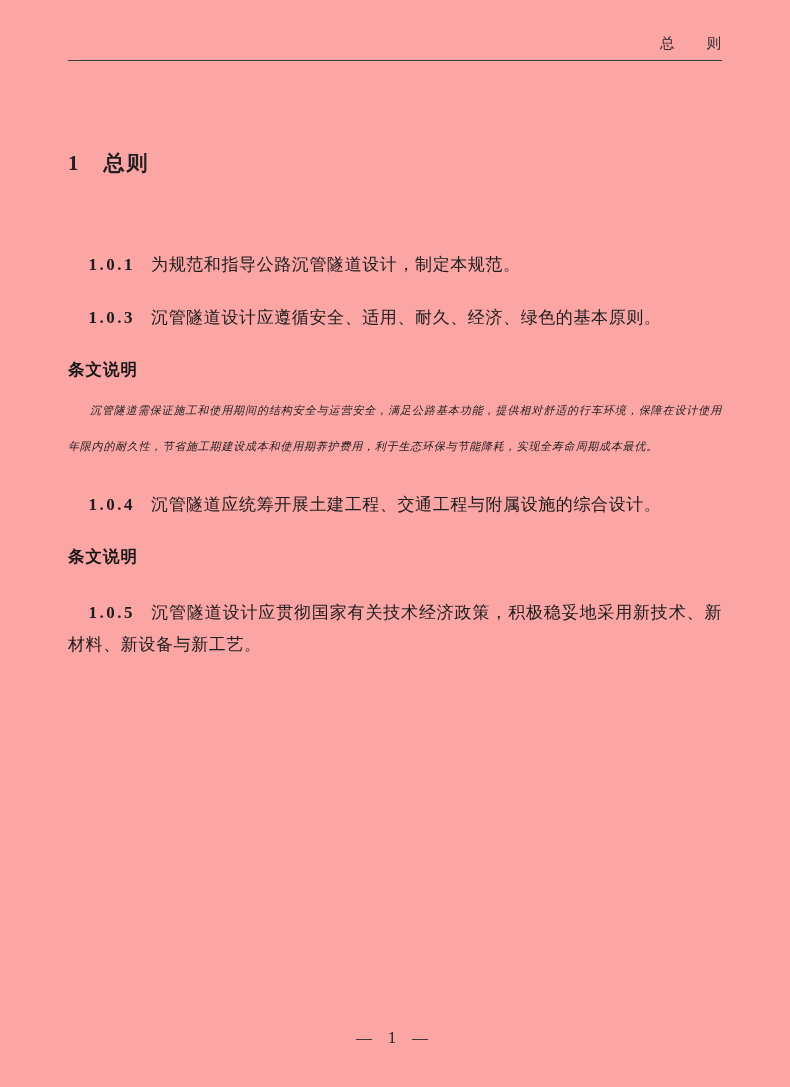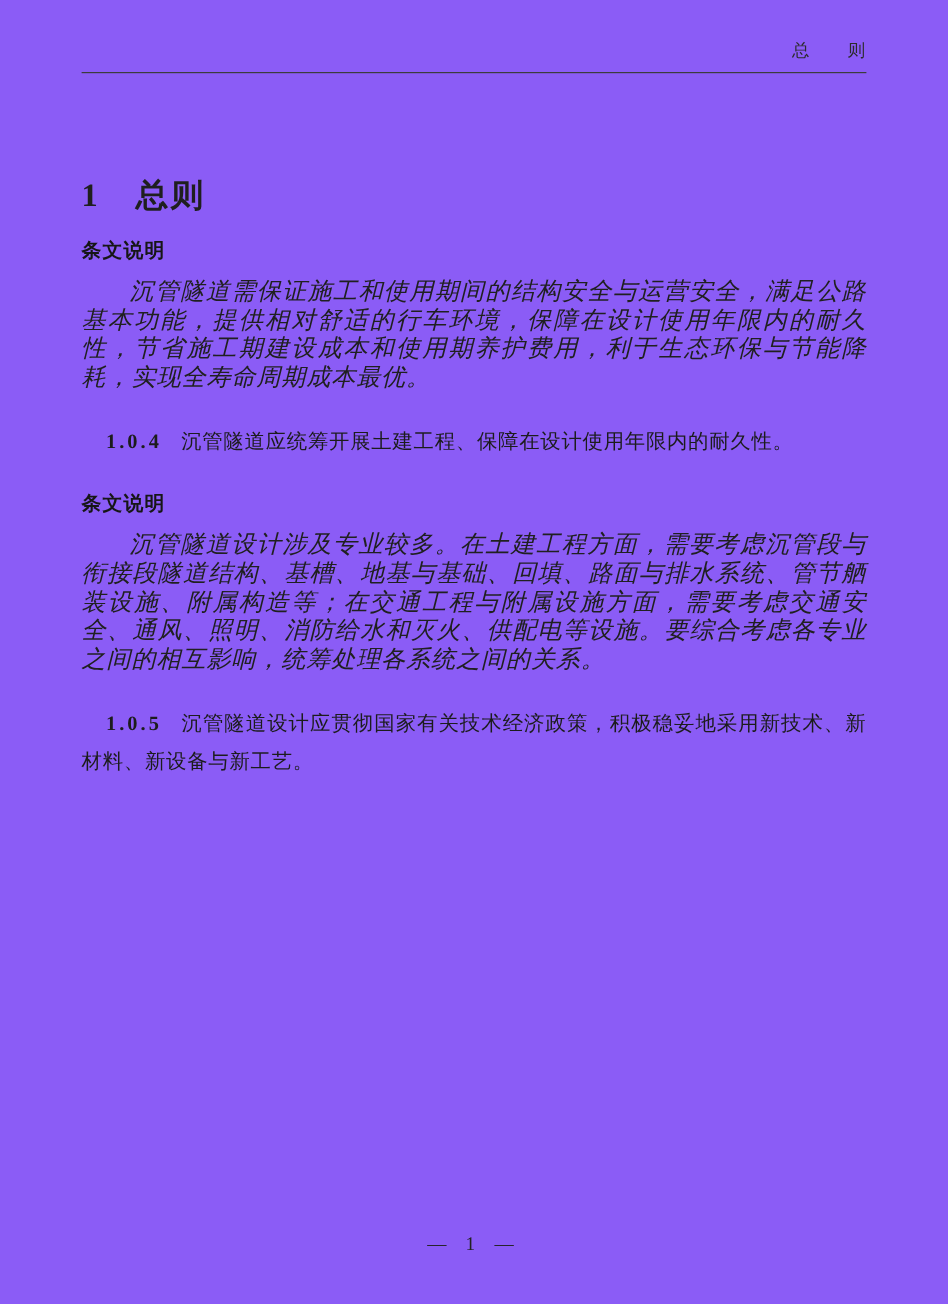--- a/index.html
+++ b/index.html
@@ -5,21 +5,21 @@
   html, body {
     margin: 0;
     padding: 0;
     background: #e8e8e8;
   }
   .page {
     position: relative;
     width: 790px;
     height: 1087px;
     margin: 0 auto;
-    background: #8b5cf6;
+    background: #fca5a5;
     box-sizing: border-box;
     padding: 0 68px;
     color: #1f1f1f;
     font-family: "Liberation Serif", "DejaVu Serif", serif;
     overflow: hidden;
   }
   
   .running-head {
     padding-top: 33px;
     text-align: right;
@@ -30,21 +30,21 @@
   }
   .header-rule {
     margin-top: 7px;
     border: none;
     border-bottom: 1.6px solid #3c3c3c;
     height: 0;
   }
   
   .chapter-title {
     margin: 82px 0 0 0;
-    font-size: 27px;
+    font-size: 21px;
     font-weight: bold;
     line-height: 40px;
     letter-spacing: 2px;
   }
   .chapter-title .chapter-number {
     margin-right: 1.1em;
     font-weight: bold;
   }
   
   main { display: block; }
@@ -72,23 +72,23 @@
   .note-heading {
     font-size: 16.5px;
     font-weight: bold;
     line-height: 30px;
     margin: 0 0 7px 0;
     letter-spacing: 1px;
     color: #161616;
   }
   .note-text {
     margin: 0;
-    font-size: 20px;
+    font-size: 11px;
     font-style: italic;
-    line-height: 24px;
+    line-height: 36px;
     letter-spacing: 0.8px;
     text-align: justify;
     text-indent: 2em;
     color: #202020;
   }
   
   .page-footer {
     position: absolute;
     left: 0;
     right: 0;
@@ -110,35 +110,40 @@
     </div>
     <div class="header-rule"></div>
   </header>
 
   <h1 class="chapter-title">
     <span class="chapter-number">1</span><span class="chapter-text">总则</span>
   </h1>
 
   <main>
 
+    <p class="clause first-clause">
+      <span class="clause-num">1.0.1</span><span class="clause-text">为规范和指导公路沉管隧道设计，制定本规范。</span>
+    </p>
 
 
+    <p class="clause">
+      <span class="clause-num">1.0.3</span><span class="clause-text">沉管隧道设计应遵循安全、适用、耐久、经济、绿色的基本原则。</span>
+    </p>
 
     <div class="note">
       <div class="note-heading">条文说明</div>
       <p class="note-text">沉管隧道需保证施工和使用期间的结构安全与运营安全，满足公路基本功能，提供相对舒适的行车环境，保障在设计使用年限内的耐久性，节省施工期建设成本和使用期养护费用，利于生态环保与节能降耗，实现全寿命周期成本最优。</p>
     </div>
 
     <p class="clause">
-      <span class="clause-num">1.0.4</span><span class="clause-text">沉管隧道应统筹开展土建工程、保障在设计使用年限内的耐久性。</span>
+      <span class="clause-num">1.0.4</span><span class="clause-text">沉管隧道应统筹开展土建工程、交通工程与附属设施的综合设计。</span>
     </p>
 
     <div class="note">
       <div class="note-heading">条文说明</div>
-      <p class="note-text">沉管隧道设计涉及专业较多。在土建工程方面，需要考虑沉管段与衔接段隧道结构、基槽、地基与基础、回填、路面与排水系统、管节舾装设施、附属构造等；在交通工程与附属设施方面，需要考虑交通安全、通风、照明、消防给水和灭火、供配电等设施。要综合考虑各专业之间的相互影响，统筹处理各系统之间的关系。</p>
     </div>
 
     <p class="clause">
       <span class="clause-num">1.0.5</span><span class="clause-text">沉管隧道设计应贯彻国家有关技术经济政策，积极稳妥地采用新技术、新材料、新设备与新工艺。</span>
     </p>
 
 
   </main>
 
   <footer class="page-footer">

